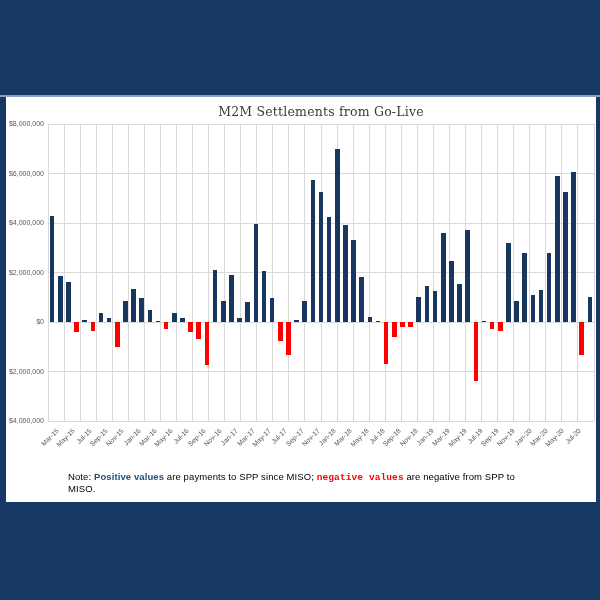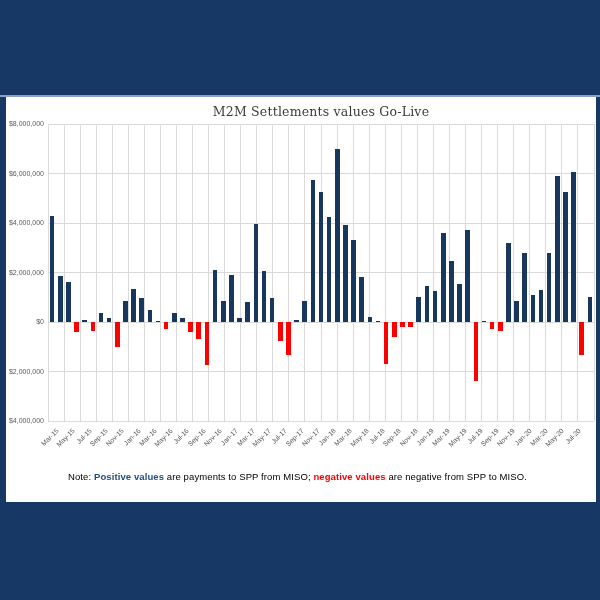--- a/index.html
+++ b/index.html
@@ -39,21 +39,21 @@
   #note .pos{font-weight:600;}
   #note .neg{font-weight:600;}
 </style>
 </head>
 <body>
 
 <div id="frame" style="background: rgb(23, 55, 100);"></div>
 <div id="panel" style="background: rgb(255, 255, 255);"></div>
 <div id="top-hairline" style="background: rgb(140, 162, 196);"></div>
 
-<div id="chart-title">M2M Settlements values Go-Live</div>
+<div id="chart-title">M2M Settlements from Go-Live</div>
 
 <div id="plot">
     <div class="gridline-h" style="top: -0.5px;"></div>
     <div class="gridline-h" style="top: 49px;"></div>
     <div class="gridline-h" style="top: 98.5px;"></div>
     <div class="gridline-h" style="top: 148px;"></div>
     <div class="gridline-h" style="top: 197.5px;"></div>
     <div class="gridline-h" style="top: 247px;"></div>
     <div class="gridline-h" style="top: 296.5px;"></div>
     <div class="gridline-v" style="left: -0.5px;"></div>
@@ -198,13 +198,13 @@
     <div class="xtick" style="left: 462.537px; top: 427px;">May-19</div>
     <div class="xtick" style="left: 478.836px; top: 427px;">Jul-19</div>
     <div class="xtick" style="left: 495.134px; top: 427px;">Sep-19</div>
     <div class="xtick" style="left: 511.433px; top: 427px;">Nov-19</div>
     <div class="xtick" style="left: 527.731px; top: 427px;">Jan-20</div>
     <div class="xtick" style="left: 544.03px; top: 427px;">Mar-20</div>
     <div class="xtick" style="left: 560.328px; top: 427px;">May-20</div>
     <div class="xtick" style="left: 576.627px; top: 427px;">Jul-20</div>
   </div>
 
-<div id="note"><span>Note:  </span><span class="pos" style="color: rgb(31, 78, 121);">Positive values</span><span> are payments to SPP from MISO; </span><span class="neg" style="color: rgb(255, 0, 0);">negative values</span><span> are negative from SPP to MISO.</span></div>
+<div id="note"><span>Note:  </span><span class="pos" style="color: rgb(31, 78, 121);">Positive values</span><span> are payments to SPP since MISO; </span><span class="neg" style="color: rgb(255, 0, 0); font-family: Liberation Mono, monospace;">negative values</span><span> are negative from SPP to MISO.</span></div>
 
 </body></html>

